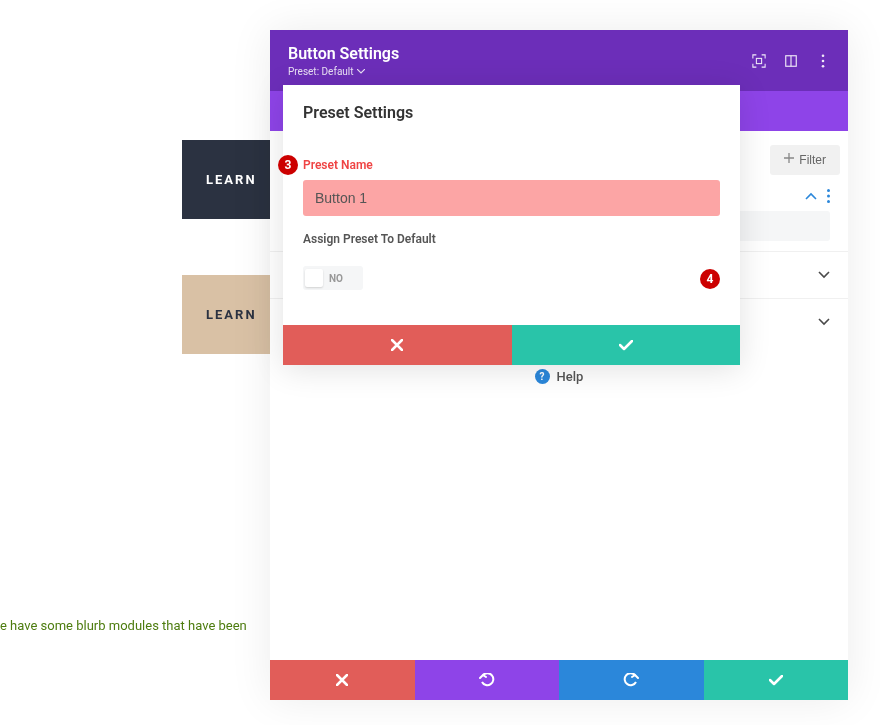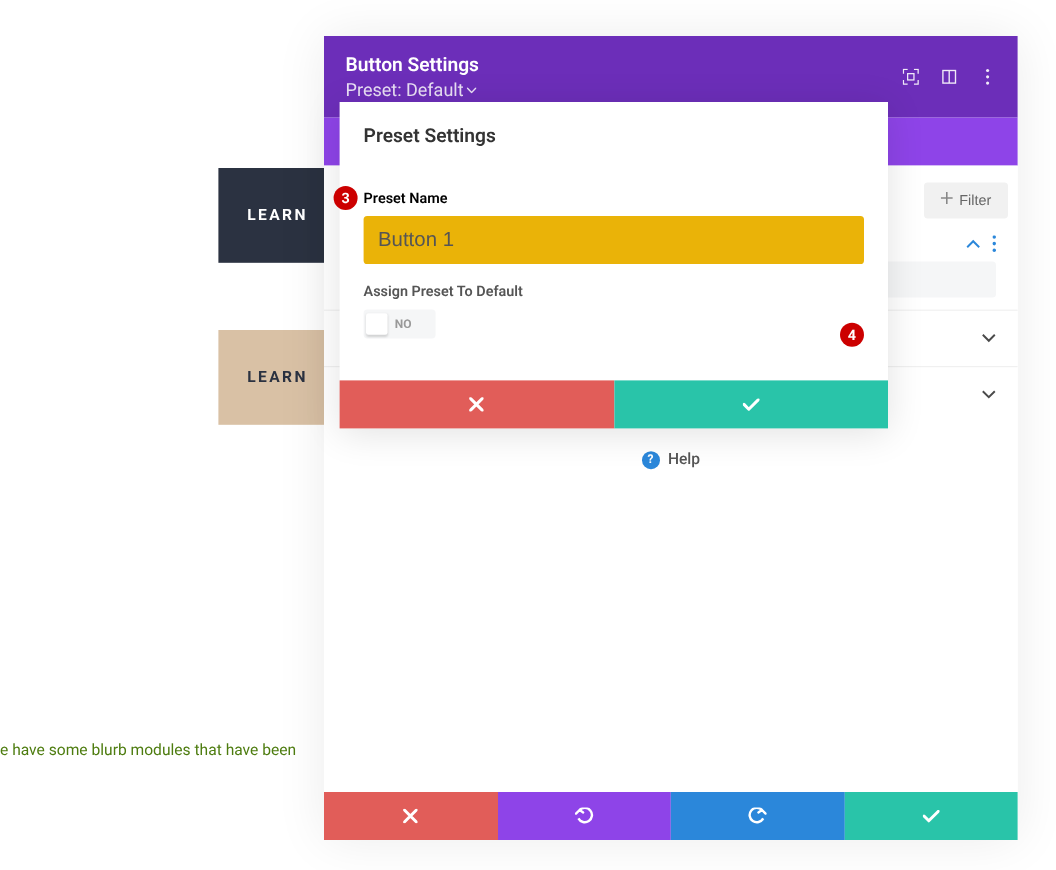--- a/index.html
+++ b/index.html
@@ -9,21 +9,21 @@
     .bg-button { position: absolute; padding: 32px 24px; font-weight: 700; letter-spacing: 2px; font-size: 13px; }
     .bg-button-dark { background: #2b3241; color: #fff; left: 182px; top: 140px; width: 90px; }
     .bg-button-tan { background: #d9c1a5; color: #2b3241; left: 182px; top: 275px; width: 90px; }
     .bg-text { position: absolute; left: 0; top: 618px; font-size: 13px; color: #4d7c0f; }
     
     
     .main-panel { position: absolute; left: 270px; top: 30px; width: 578px; height: 670px; background: #fff; display: flex; flex-direction: column; box-shadow: 0 0 40px rgba(0,0,0,0.08); }
     .panel-header { background: #6c2eb9; color: #fff; padding: 14px 18px; display: flex; align-items: center; justify-content: space-between; }
     .panel-header-left { display: flex; flex-direction: column; gap: 3px; }
     .panel-title { font-size: 16px; font-weight: 600; }
-    .panel-subtitle { font-size: 15px; opacity: 0.85; display: flex; align-items: center; gap: 3px; }
+    .panel-subtitle { font-size: 10px; opacity: 0.85; display: flex; align-items: center; gap: 3px; }
     .panel-header-icons { display: flex; gap: 18px; align-items: center; }
     .header-icon { width: 14px; height: 14px; cursor: pointer; opacity: 0.9; }
     
     
     .tabs-bar { background: #8e44e8; height: 40px; position: relative; }
     
     
     .content { flex: 1; background: #fff; position: relative; padding-top: 0; }
     
     
@@ -52,23 +52,23 @@
     .bottom-bar > div { flex: 1; display: flex; align-items: center; justify-content: center; cursor: pointer; color: #fff; }
     .bb-red { background: #e15d59; }
     .bb-purple { background: #8e44e8; }
     .bb-blue { background: #2b87da; }
     .bb-green { background: #29c4a9; }
     
     
     .preset-modal { position: absolute; left: 283px; top: 85px; width: 457px; background: #fff; box-shadow: 0 4px 30px rgba(0,0,0,0.12); z-index: 50; }
     .preset-body { padding: 18px 20px; }
     .preset-heading { font-size: 16px; font-weight: 600; color: #333; margin-bottom: 16px; }
-    .preset-label { font-size: 12px; font-weight: 600; color: #000000; margin-bottom: 8px; margin-top: 36px; }
-    .preset-input { width: 100%; background: #eab308; border: none; padding: 10px 12px; font-size: 17px; color: #555; border-radius: 3px; margin-bottom: 16px; }
-    .preset-label2 { font-size: 12px; font-weight: 600; color: #555; margin-bottom: 8px; }
+    .preset-label { font-size: 12px; font-weight: 600; color: #ef4444; margin-bottom: 8px; margin-top: 36px; }
+    .preset-input { width: 100%; background: #fca5a5; border: none; padding: 10px 12px; font-size: 14px; color: #555; border-radius: 3px; margin-bottom: 16px; }
+    .preset-label2 { font-size: 12px; font-weight: 600; color: #555; margin-bottom: 20px; }
     .toggle-wrap { display: inline-flex; align-items: center; background: #f5f6f7; border-radius: 3px; padding: 2px; width: 60px; height: 24px; position: relative; }
     .toggle-knob { width: 18px; height: 18px; background: #fff; border-radius: 2px; box-shadow: 0 1px 2px rgba(0,0,0,0.15); }
     .toggle-text { font-size: 10px; color: #999; font-weight: 700; margin-left: 6px; }
     .preset-actions { display: flex; height: 40px; margin-top: 16px; }
     .preset-actions > div { flex: 1; display: flex; align-items: center; justify-content: center; cursor: pointer; color: #fff; }
     .pa-red { background: #e15d59; }
     .pa-green { background: #29c4a9; }
     
     
     .callout { position: absolute; width: 20px; height: 20px; background: #cc0000; color: #fff; border-radius: 50%; display: flex; align-items: center; justify-content: center; font-size: 12px; font-weight: 700; z-index: 60; }

